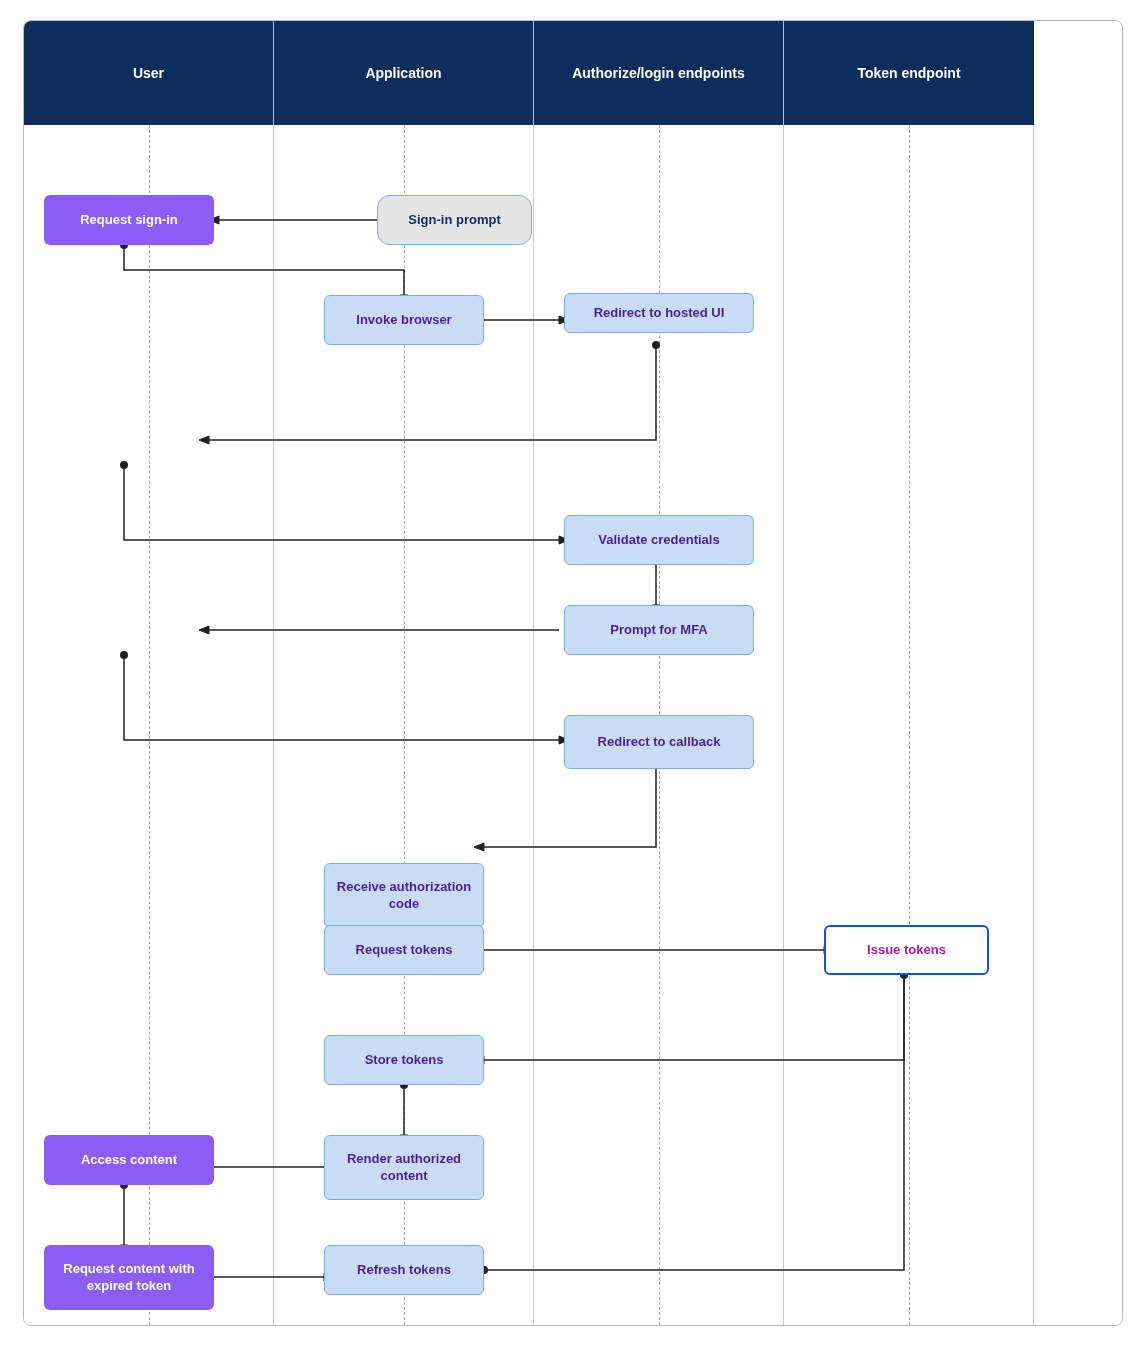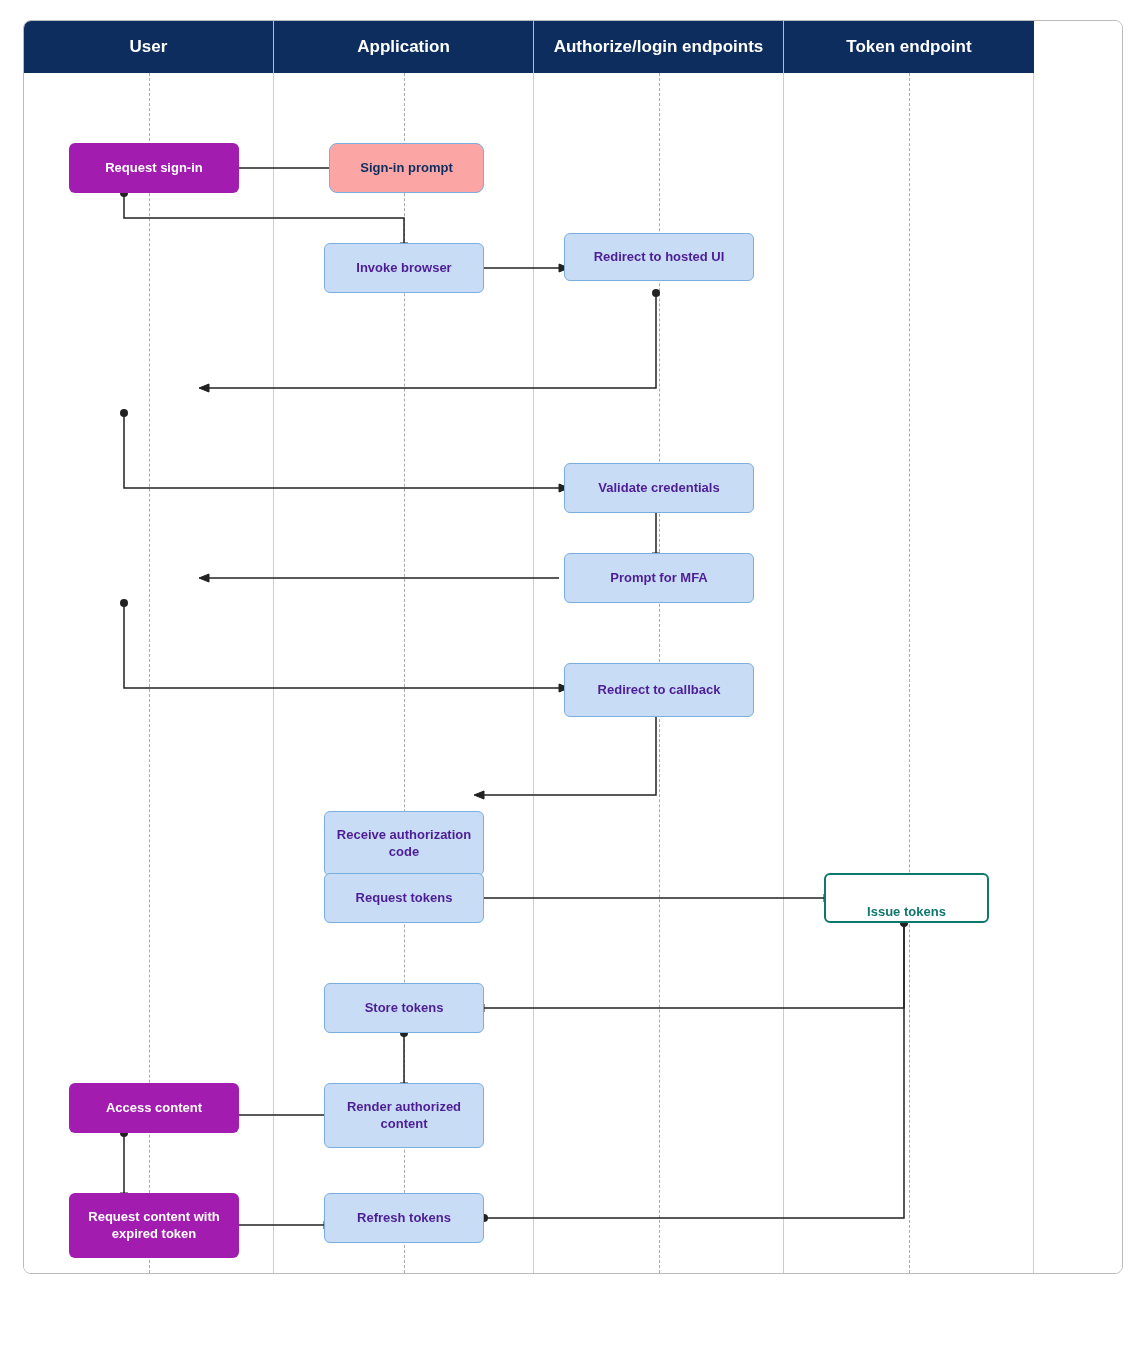--- a/index.html
+++ b/index.html
@@ -19,23 +19,23 @@
     }
     .header-row {
       display: grid;
       grid-template-columns: 250px 260px 250px 250px;
       background: #fff;
     }
     .header-cell {
       background: #0d2d5e;
       color: #fff;
       font-weight: bold;
-      font-size: 17px;
+      font-size: 14px;
       text-align: center;
-      padding: 16px 10px;
+      padding: 44px 10px;
       border-right: 1.5px solid #bbb;
     }
     .header-cell:last-child { border-right: none; }
 
     .body-area {
       display: grid;
       grid-template-columns: 250px 260px 250px 250px;
       position: relative;
       min-height: 1200px;
       background: #fff;
@@ -65,41 +65,40 @@
       font-size: 13px;
       font-weight: bold;
       text-align: center;
       display: flex;
       align-items: center;
       justify-content: center;
       z-index: 2;
       line-height: 1.3;
     }
     .node-dark {
-      background: #a21caf;
+      background: #8b5cf6;
       color: #fff;
       border: none;
-      margin-left: 25px;
     }
     .node-light {
       background: #c8ddf5;
       color: #4c1d95;
       border: 1.5px solid #7aaee0;
     }
     .node-white {
       background: #fff;
-      color: #0f766e;
-      border: 2px solid #0f766e;
-      align-items: flex-end;
+      color: #a21caf;
+      border: 2px solid #1d4ed8;
     }
     .node-pill {
-      background: #fca5a5;
+      background: #e5e5e5;
       color: #0d2d5e;
       border: 1.5px solid #7aaee0;
-      border-radius: 8px;
+      border-radius: 13px;
+      margin-left: 48px;
     }
 
     svg.arrows {
       position: absolute;
       top: 0; left: 0;
       width: 100%;
       height: 100%;
       z-index: 1;
       pointer-events: none;
       overflow: visible;
@@ -235,21 +234,21 @@
     </div>
 
     <div class="node node-light" style="left:300px; top:1010px; width:160px; height:65px;">
       <span>Render authorized content</span>
     </div>
 
     <div class="node node-light" style="left:300px; top:1120px; width:160px; height:50px;">
       <span>Refresh tokens</span>
     </div>
 
-    <div class="node node-light" style="left:540px; top:160px; width:190px; height:48px;">
+    <div class="node node-light" style="left:540px; top:168px; width:190px; height:40px;">
       <span>Redirect to hosted UI</span>
     </div>
 
     <div class="node node-light" style="left:540px; top:390px; width:190px; height:50px;">
       <span>Validate credentials</span>
     </div>
 
     <div class="node node-light" style="left:540px; top:480px; width:190px; height:50px;">
       <span>Prompt for MFA</span>
     </div>

